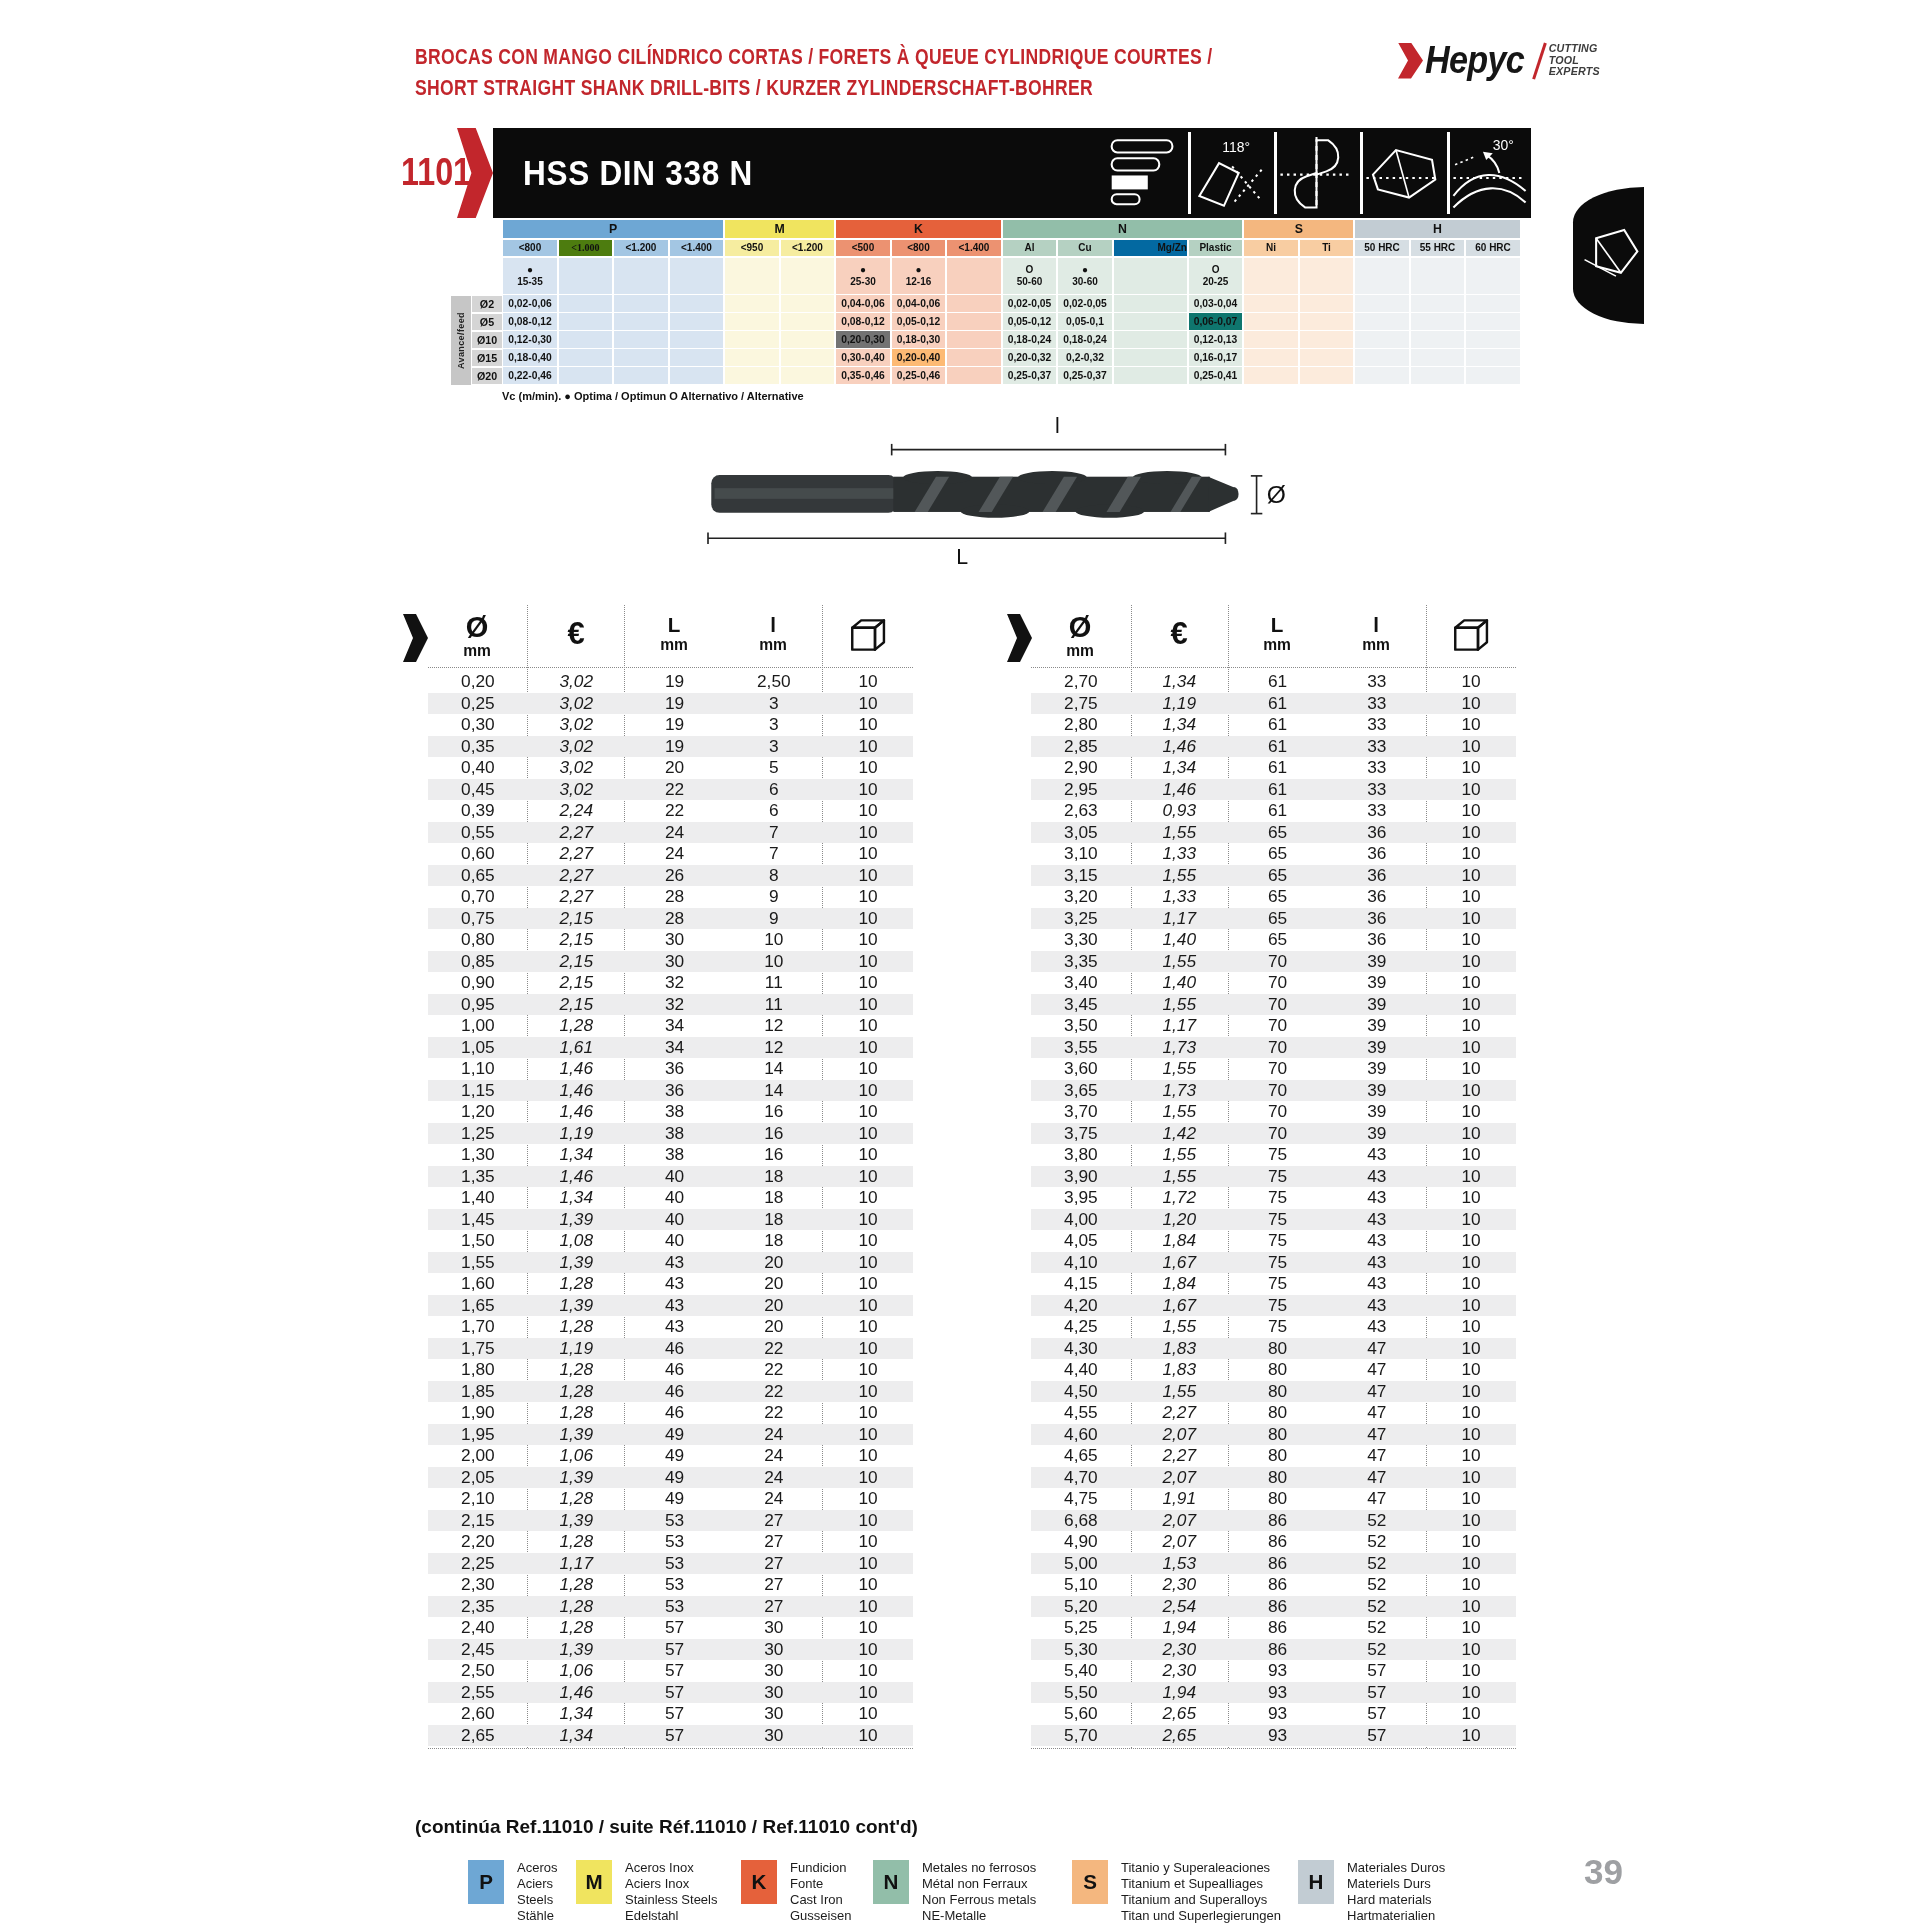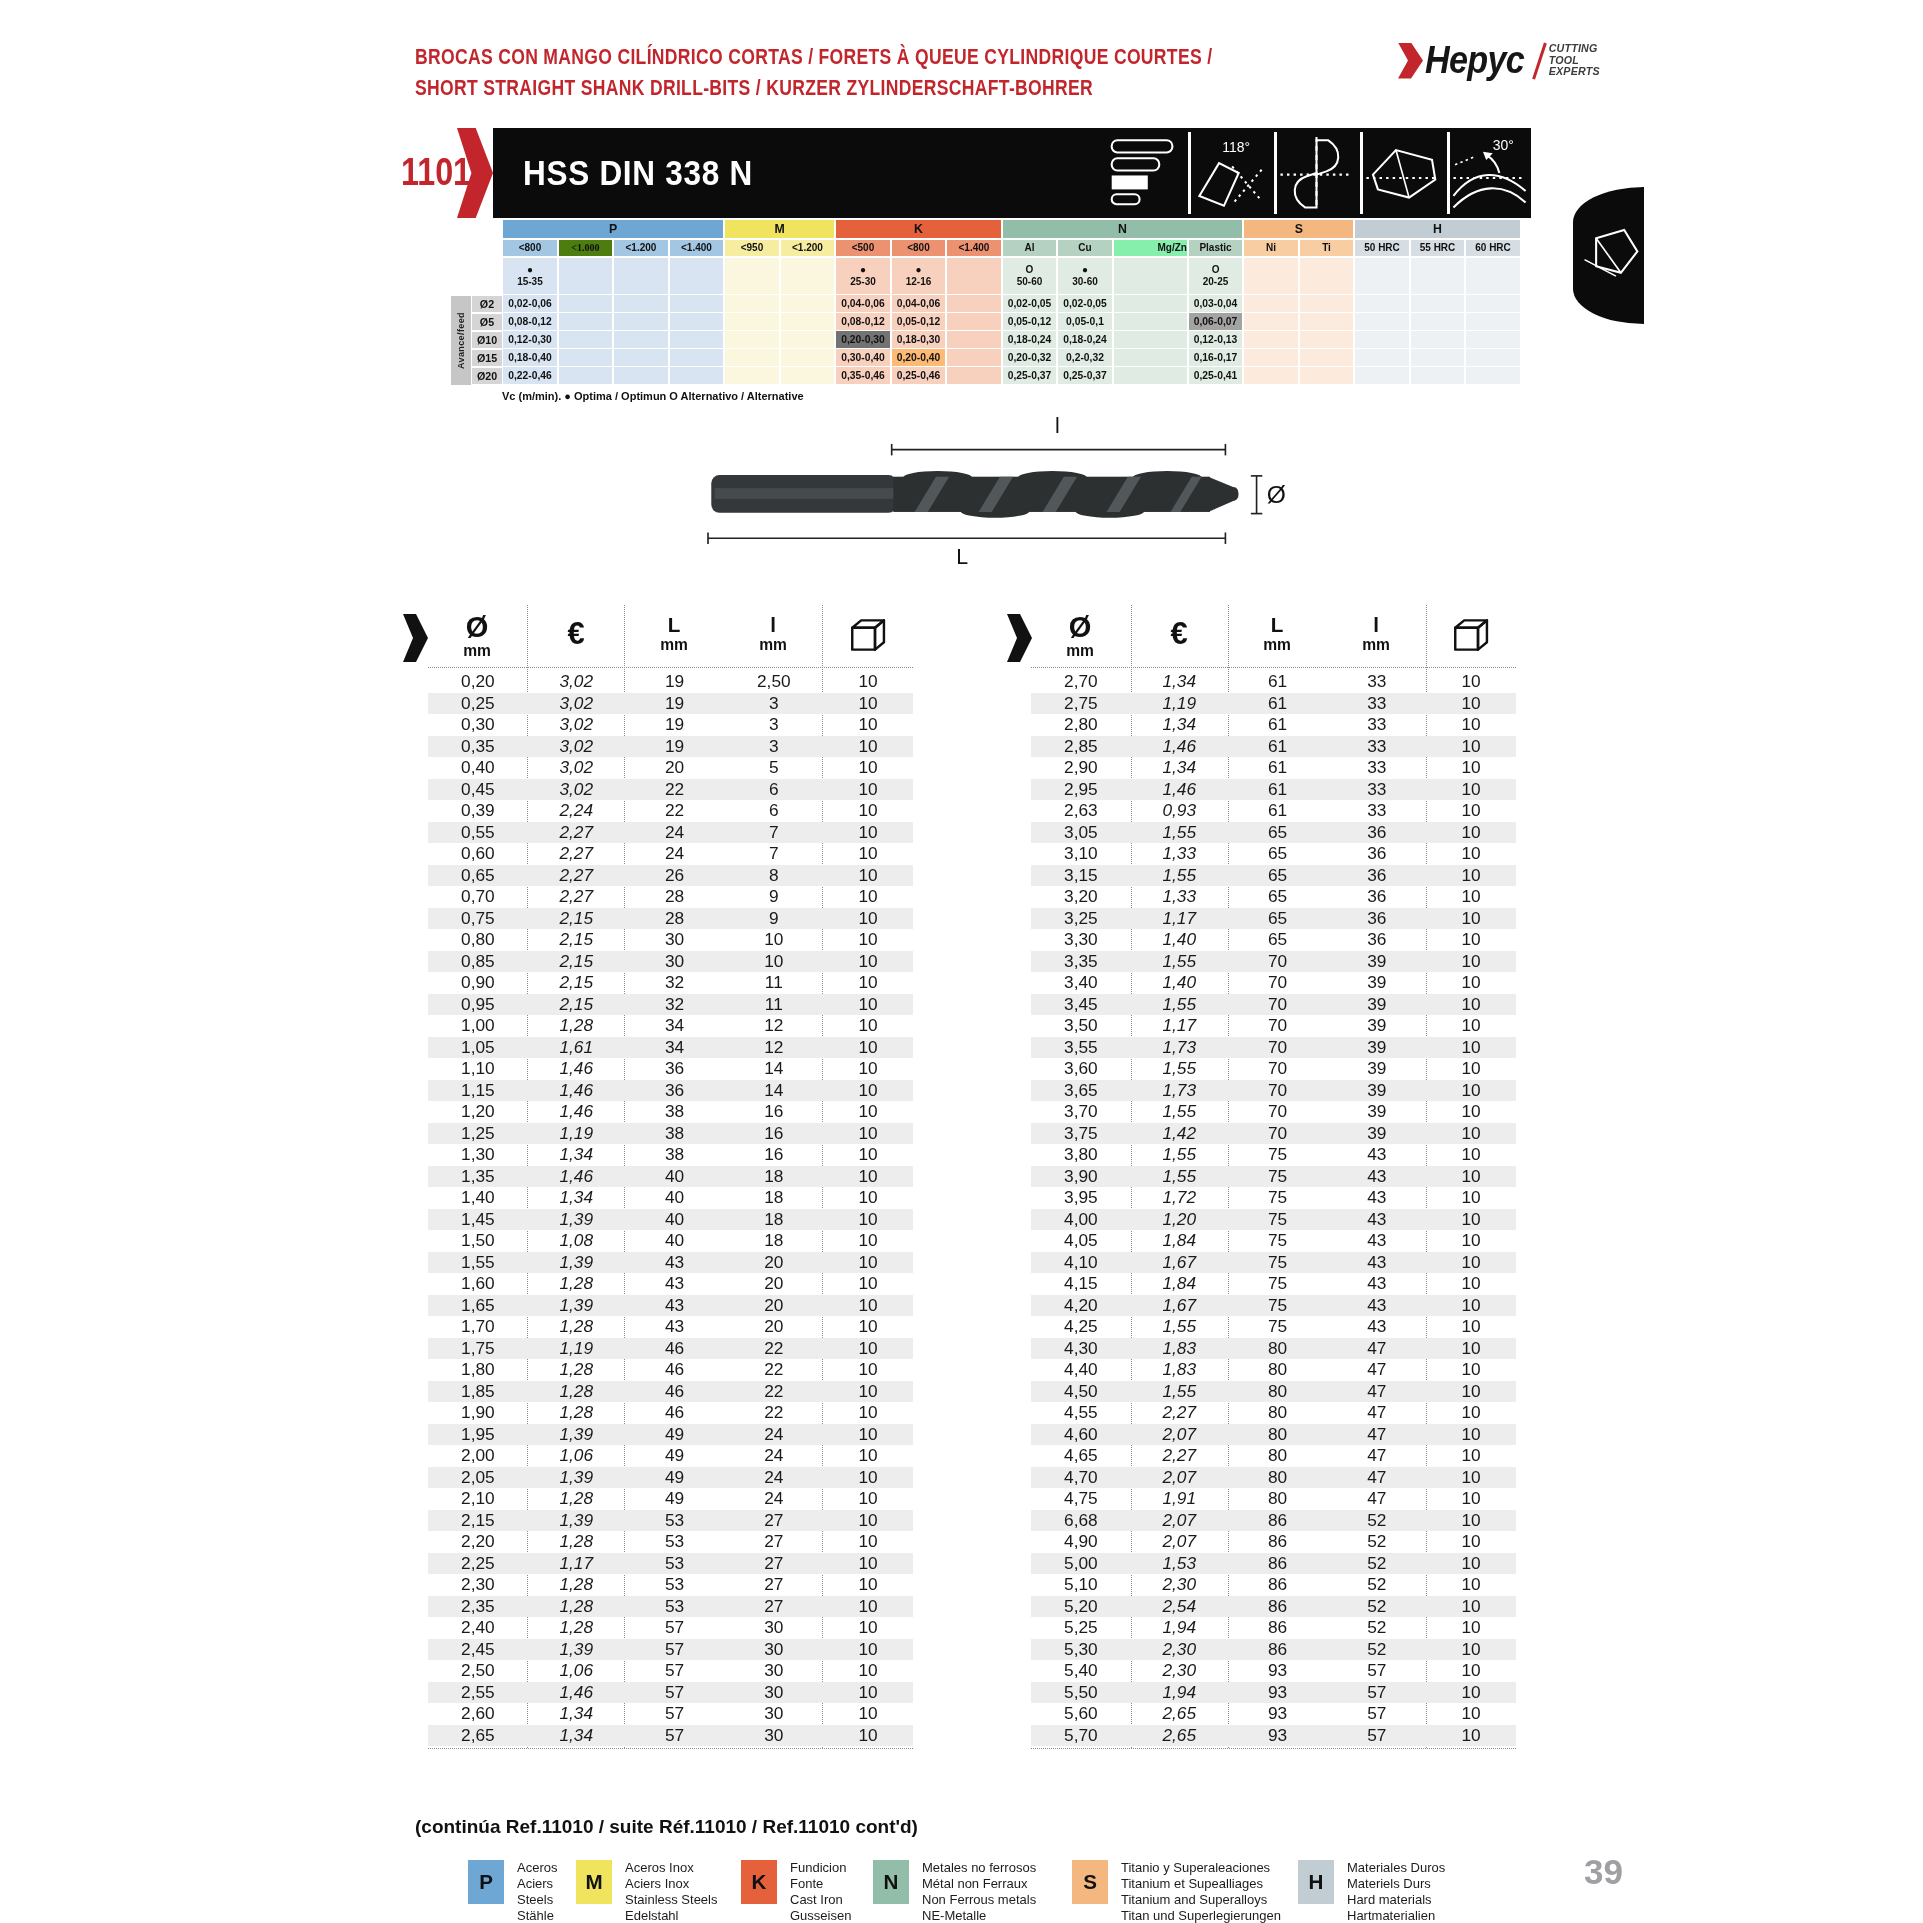--- a/index.html
+++ b/index.html
@@ -172,21 +172,21 @@
       <div class="pg-s" style="background: #4d7c0f; grid-area: 2 / 2; font-family: Liberation Serif, serif;">&lt;1.000</div>
       <div class="pg-s" style="background: rgb(163, 198, 227); grid-area: 2 / 3;">&lt;1.200</div>
       <div class="pg-s" style="background: rgb(163, 198, 227); grid-area: 2 / 4;">&lt;1.400</div>
       <div class="pg-s" style="background: rgb(246, 237, 160); grid-area: 2 / 5;">&lt;950</div>
       <div class="pg-s" style="background: rgb(246, 237, 160); grid-area: 2 / 6;">&lt;1.200</div>
       <div class="pg-s" style="background: rgb(236, 146, 113); grid-area: 2 / 7;">&lt;500</div>
       <div class="pg-s" style="background: rgb(236, 146, 113); grid-area: 2 / 8;">&lt;800</div>
       <div class="pg-s" style="background: rgb(236, 146, 113); grid-area: 2 / 9;">&lt;1.400</div>
       <div class="pg-s" style="background: rgb(181, 209, 194); grid-area: 2 / 10;">Al</div>
       <div class="pg-s" style="background: rgb(181, 209, 194); grid-area: 2 / 11;">Cu</div>
-      <div class="pg-s" style="background: #86efac; grid-area: 2 / 12; padding-left: 44px;">Mg/Zn</div>
+      <div class="pg-s" style="background: #0369a1; grid-area: 2 / 12; padding-left: 44px;">Mg/Zn</div>
       <div class="pg-s" style="background: rgb(181, 209, 194); grid-area: 2 / 13;">Plastic</div>
       <div class="pg-s" style="background: rgb(248, 205, 162); grid-area: 2 / 14;">Ni</div>
       <div class="pg-s" style="background: rgb(248, 205, 162); grid-area: 2 / 15;">Ti</div>
       <div class="pg-s" style="background: rgb(214, 222, 227); grid-area: 2 / 16;">50 HRC</div>
       <div class="pg-s" style="background: rgb(214, 222, 227); grid-area: 2 / 17;">55 HRC</div>
       <div class="pg-s" style="background: rgb(214, 222, 227); grid-area: 2 / 18;">60 HRC</div>
       <div class="pg-vc" style="background: rgb(216, 228, 241); grid-area: 3 / 1;">
         <div>●</div>
         <div>15-35</div>
       </div>
@@ -245,21 +245,21 @@
       <div class="pg-c" style="background: rgb(216, 228, 241); grid-area: 5 / 3;"></div>
       <div class="pg-c" style="background: rgb(216, 228, 241); grid-area: 5 / 4;"></div>
       <div class="pg-c" style="background: rgb(251, 247, 222); grid-area: 5 / 5;"></div>
       <div class="pg-c" style="background: rgb(251, 247, 222); grid-area: 5 / 6;"></div>
       <div class="pg-c" style="background: rgb(248, 208, 190); grid-area: 5 / 7;">0,08-0,12</div>
       <div class="pg-c" style="background: rgb(248, 208, 190); grid-area: 5 / 8;">0,05-0,12</div>
       <div class="pg-c" style="background: rgb(248, 208, 190); grid-area: 5 / 9;"></div>
       <div class="pg-c" style="background: rgb(224, 235, 228); grid-area: 5 / 10;">0,05-0,12</div>
       <div class="pg-c" style="background: rgb(224, 235, 228); grid-area: 5 / 11;">0,05-0,1</div>
       <div class="pg-c" style="background: rgb(224, 235, 228); grid-area: 5 / 12;"></div>
-      <div class="pg-c" style="background: #a3a3a3; grid-area: 5 / 13;">0,06-0,07</div>
+      <div class="pg-c" style="background: #0f766e; grid-area: 5 / 13;">0,06-0,07</div>
       <div class="pg-c" style="background: rgb(252, 235, 220); grid-area: 5 / 14;"></div>
       <div class="pg-c" style="background: rgb(252, 235, 220); grid-area: 5 / 15;"></div>
       <div class="pg-c" style="background: rgb(238, 241, 243); grid-area: 5 / 16;"></div>
       <div class="pg-c" style="background: rgb(238, 241, 243); grid-area: 5 / 17;"></div>
       <div class="pg-c" style="background: rgb(238, 241, 243); grid-area: 5 / 18;"></div>
       <div class="pg-c" style="background: rgb(216, 228, 241); grid-area: 6 / 1;">0,12-0,30</div>
       <div class="pg-c" style="background: rgb(216, 228, 241); grid-area: 6 / 2;"></div>
       <div class="pg-c" style="background: rgb(216, 228, 241); grid-area: 6 / 3;"></div>
       <div class="pg-c" style="background: rgb(216, 228, 241); grid-area: 6 / 4;"></div>
       <div class="pg-c" style="background: rgb(251, 247, 222); grid-area: 6 / 5;"></div>

